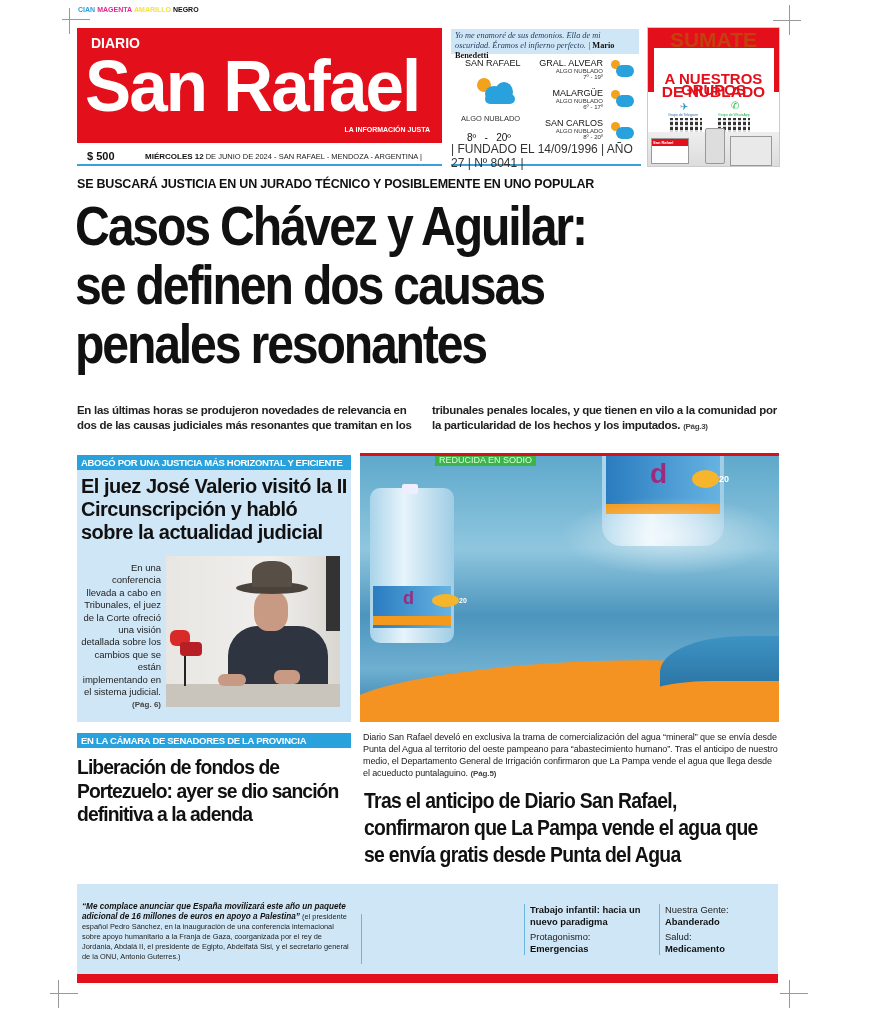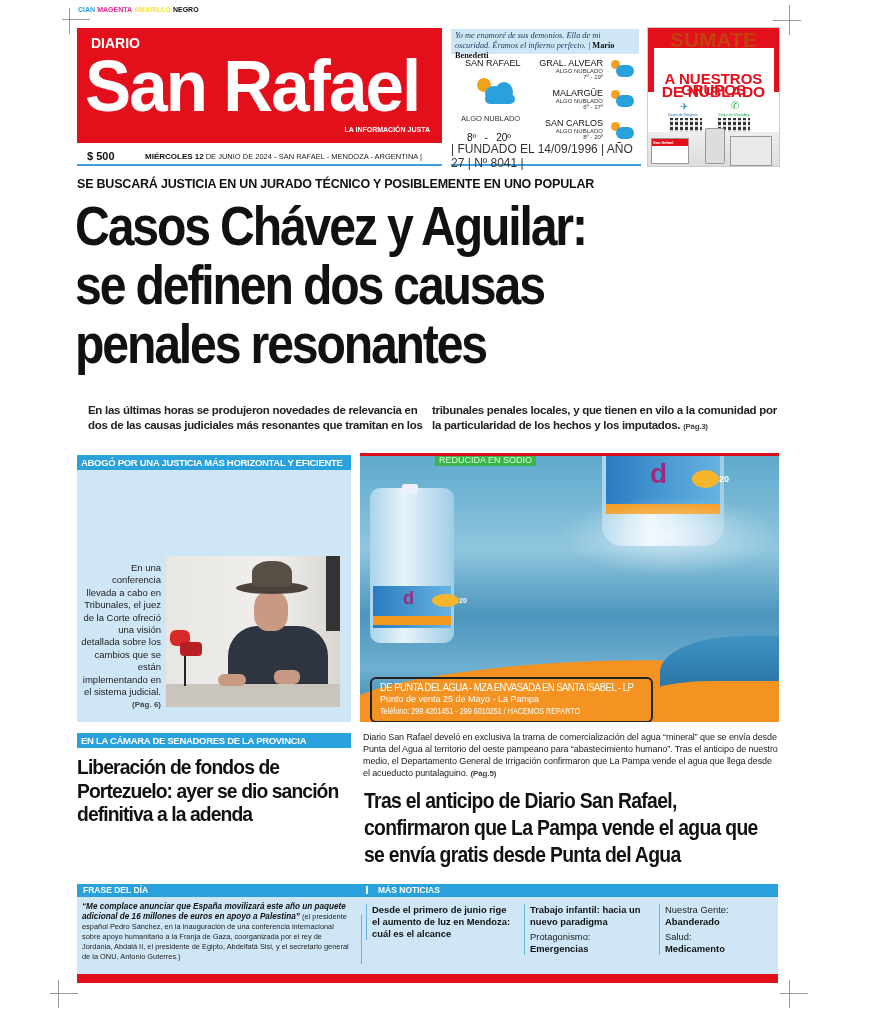--- a/index.html
+++ b/index.html
@@ -50,21 +50,21 @@
         #111; opacity: .85; }
   .qr::after { content: ""; position: absolute; inset: 0; background: repeating-linear-gradient(0deg, transparent 0 3px, rgba(255,255,255,.8) 3px 5px); }
   .qr-label { position: absolute; font-size: 3.5px; color: #2b6cb0; }
   .sumate-bottom { position: absolute; left: 0; bottom: 0; width: 100%; height: 34px; background: linear-gradient(#eee, #ddd); }
   .mini-paper { position: absolute; background: #fff; border: 1px solid #999; }
 
   
   .kicker { left: 77px; top: 177px; font-size: 12.5px; font-weight: bold; letter-spacing: -0.2px; }
   .headline { left: 75px; top: 196px; width: 700px; font-size: 56px; font-weight: 900; line-height: 59px; letter-spacing: -2.5px; font-family: "Liberation Sans", sans-serif; transform: scaleX(0.86); transform-origin: left top; width: 810px; }
   .lede { top: 403px; font-size: 11.5px; line-height: 15px; font-weight: bold; color: #222; letter-spacing: -0.3px; }
-  .lede-1 { left: 88px; width: 350px; }
+  .lede-1 { left: 77px; width: 350px; }
   .lede-2 { left: 432px; width: 350px; }
   .pag { font-weight: bold; font-size: 8px; color: #444; }
 
   
   .judge-box { left: 77px; top: 455px; width: 274px; height: 267px; background: #cfe6f6; }
   .section-band { background: #29a1dc; color: #fff; font-weight: 900; font-size: 9.5px; height: 15px; line-height: 15px; padding-left: 4px; letter-spacing: -0.3px; white-space: nowrap; overflow: hidden; }
   .judge-head { position: absolute; left: 4px; top: 20px; width: 266px; font-size: 20px; line-height: 23px; font-weight: bold; letter-spacing: -0.5px; }
   .judge-text { position: absolute; left: 4px; top: 107px; width: 80px; text-align: right; font-size: 9.5px; line-height: 12.4px; color: #222; }
   .judge-photo { position: absolute; left: 89px; top: 101px; width: 174px; height: 151px; background: linear-gradient(90deg, #e8e6e2 0%, #f0efed 60%, #d9d6d0 100%); overflow: hidden; }
 
@@ -212,20 +212,21 @@
   <div>penales resonantes</div>
 </div>
 <div class="abs lede lede-1">En las últimas horas se produjeron novedades de relevancia en dos de las causas judiciales más resonantes que tramitan en los</div>
 <div class="abs lede lede-2">
   <span>tribunales penales locales, y que tienen en vilo a la comunidad por la particularidad de los hechos y los imputados.</span>
   <span class="pag">(Pág.3)</span>
 </div>
 
 <div class="abs judge-box">
   <div class="section-band">ABOGÓ POR UNA JUSTICIA MÁS HORIZONTAL Y EFICIENTE</div>
+  <div class="judge-head">El juez José Valerio visitó la II Circunscripción y habló sobre la actualidad judicial</div>
   <div class="judge-text">
     <span>En una conferencia llevada a cabo en Tribunales, el juez de la Corte ofreció una visión detallada sobre los cambios que se están implementando en el sistema judicial.</span>
     <span class="pag">(Pág. 6)</span>
   </div>
   <div class="judge-photo">
 
     <div style="position:absolute;right:0;top:0;width:14px;height:75px;background:#333;"></div>
 
     <div style="position:absolute;left:62px;top:70px;width:100px;height:90px;background:#2e3440;border-radius:30px 30px 0 0;"></div>
 
@@ -260,52 +261,40 @@
   <div class="label-orange" style="left:246px;top:48px;width:114px;height:10px;"></div>
   <div class="d-logo" style="left:290px;top:2px;font-size:28px;">d</div>
   <div class="badge20" style="left:332px;top:14px;width:18px;height:18px;font-size:9px;line-height:18px;">20</div>
 
   <div style="position:absolute;left:200px;top:40px;width:220px;height:80px;background:radial-gradient(ellipse at center, rgba(255,255,255,.55), rgba(255,255,255,0) 70%);"></div>
 
   <div class="orange-wave"></div>
   <div style="position:absolute;left:300px;top:180px;width:140px;height:60px;background:linear-gradient(180deg,#3d93c4,#2870a0);border-radius:60% 0 0 0;"></div>
   <div style="position:absolute;left:270px;top:225px;width:160px;height:50px;background:#f59322;border-radius:50% 0 0 0;"></div>
 
-  <div class="ad-textbox">
-    <div class="ad-l1">DE PUNTA DEL AGUA - MZA  ENVASADA EN  SANTA ISABEL - LP</div>
-    <div class="ad-l2">Punto de venta 25 de Mayo - La Pampa</div>
-    <div class="ad-l3">Teléfono: 299 4201451 - 299 6010251 / HACEMOS REPARTO</div>
-  </div>
 </div>
 
 <div class="abs senate">
   <div class="section-band">EN LA CÁMARA DE SENADORES DE LA PROVINCIA</div>
   <div class="senate-head">Liberación de fondos de Portezuelo: ayer se dio sanción definitiva a la adenda</div>
 </div>
 
 <div class="abs water-text">
   <span>Diario San Rafael develó en exclusiva la trama de comercialización del agua “mineral” que se envía desde Punta del Agua al territorio del oeste pampeano para “abastecimiento humano”. Tras el anticipo de nuestro medio, el Departamento General de Irrigación confirmaron que La Pampa vende el agua que llega desde el acueducto puntalaguino.</span>
   <span class="pag">(Pág.5)</span>
 </div>
 <div class="abs water-head">Tras el anticipo de Diario San Rafael, confirmaron que La Pampa vende el agua que se envía gratis desde Punta del Agua</div>
 
 <div class="abs bottom">
-  <div class="band-blue">
-    <span class="frase-label">FRASE DEL DÍA</span>
-    <span class="mas-label"><span class="bar"></span><span>MÁS NOTICIAS</span></span>
-  </div>
   <div class="frase-text">
     <b>“Me complace anunciar que España movilizará este año un paquete adicional de 16 millones de euros en apoyo a Palestina”</b>
     <span>(el presidente español Pedro Sánchez, en la inauguración de una conferencia internacional sobre apoyo humanitario a la Franja de Gaza, coorganizada por el rey de Jordania, Abdalá II, el presidente de Egipto, Abdelfatá Sisi, y el secretario general de la ONU, Antonio Guterres.)</span>
   </div>
   <div class="frase-divider"></div>
 
-  <div class="news-col" style="left:289px;width:150px;">
-    <b>Desde el primero de junio rige el aumento de luz en Mendoza: cuál es el alcance</b>
-  </div>
   <div class="news-col" style="left:447px;width:128px;">
     <b>Trabajo infantil: hacia un nuevo paradigma</b>
     <div class="n" style="margin-top:3px;">Protagonismo:</div>
     <b>Emergencias</b>
   </div>
   <div class="news-col" style="left:582px;width:118px;">
     <div class="n">Nuestra Gente:</div>
     <b>Abanderado</b>
     <div class="n" style="margin-top:3px;">Salud:</div>
     <b>Medicamento</b>

